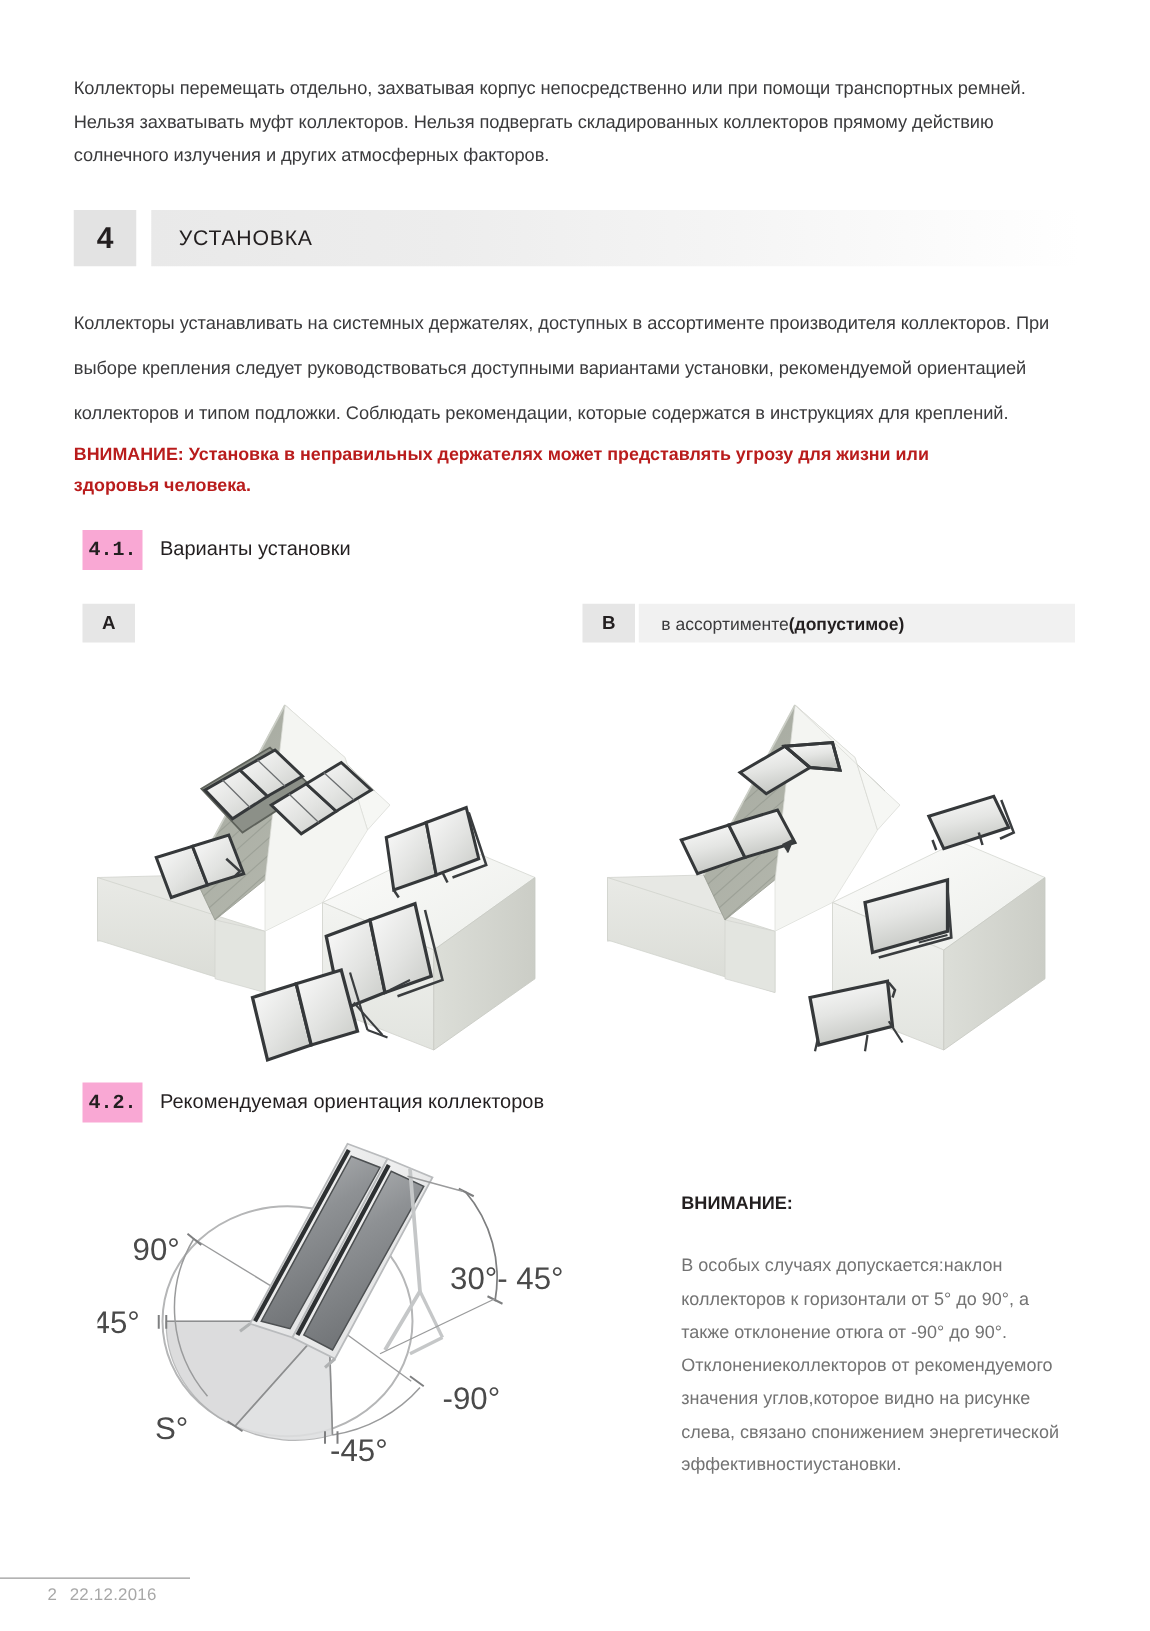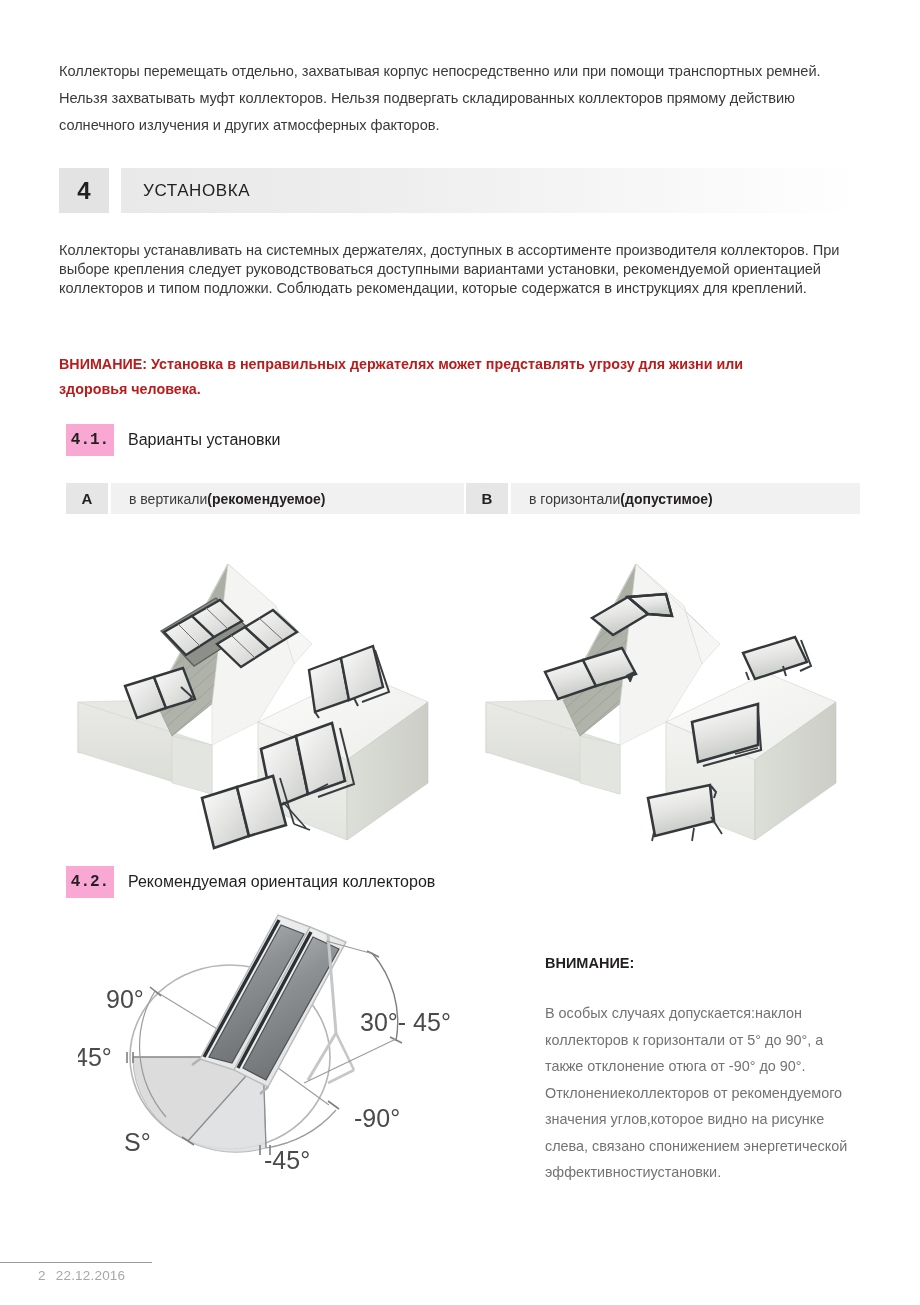--- a/index.html
+++ b/index.html
@@ -66,21 +66,21 @@
     color: #231f20;
   }
 
   
   .body-par {
     position: absolute;
     left: 59px;
     top: 241px;
     width: 808px;
     font-size: 14.6px;
-    line-height: 19px;
+    line-height: 36px;
     color: #3a3a3c;
     letter-spacing: -0.05px;
   }
   .warn-par {
     position: absolute;
     left: 59px;
     top: 352px;
     width: 740px;
     font-size: 14.3px;
     line-height: 25px;
@@ -221,30 +221,26 @@
 
   <div class="warn-par">ВНИМАНИЕ: Установка в неправильных держателях может представлять угрозу для жизни или здоровья человека.</div>
 
   <div class="subsec" id="subsec-41">
     <div class="subsec-num">4.1.</div>
     <div class="subsec-title">Варианты установки</div>
   </div>
 
   <div class="opt" id="opt-a">
     <div class="opt-letter">A</div>
-    <div class="opt-text">
-      <span>в вертикали </span>
-        <b>(рекомендуемое)</b>
-    </div>
   </div>
 
   <div class="opt" id="opt-b">
     <div class="opt-letter">B</div>
     <div class="opt-text">
-      <span>в горизонтали </span>
+      <span>в ассортименте </span>
         <b>(допустимое)</b>
     </div>
   </div>
 
   <svg class="illus" id="illus-a" viewBox="0 0 404 320">
     <defs>
       <linearGradient id="wallA" x1="0" y1="0" x2="0" y2="1">
         <stop offset="0%" stop-color="#e9eae6"></stop>
         <stop offset="100%" stop-color="#d9dbd5"></stop>
       </linearGradient>

